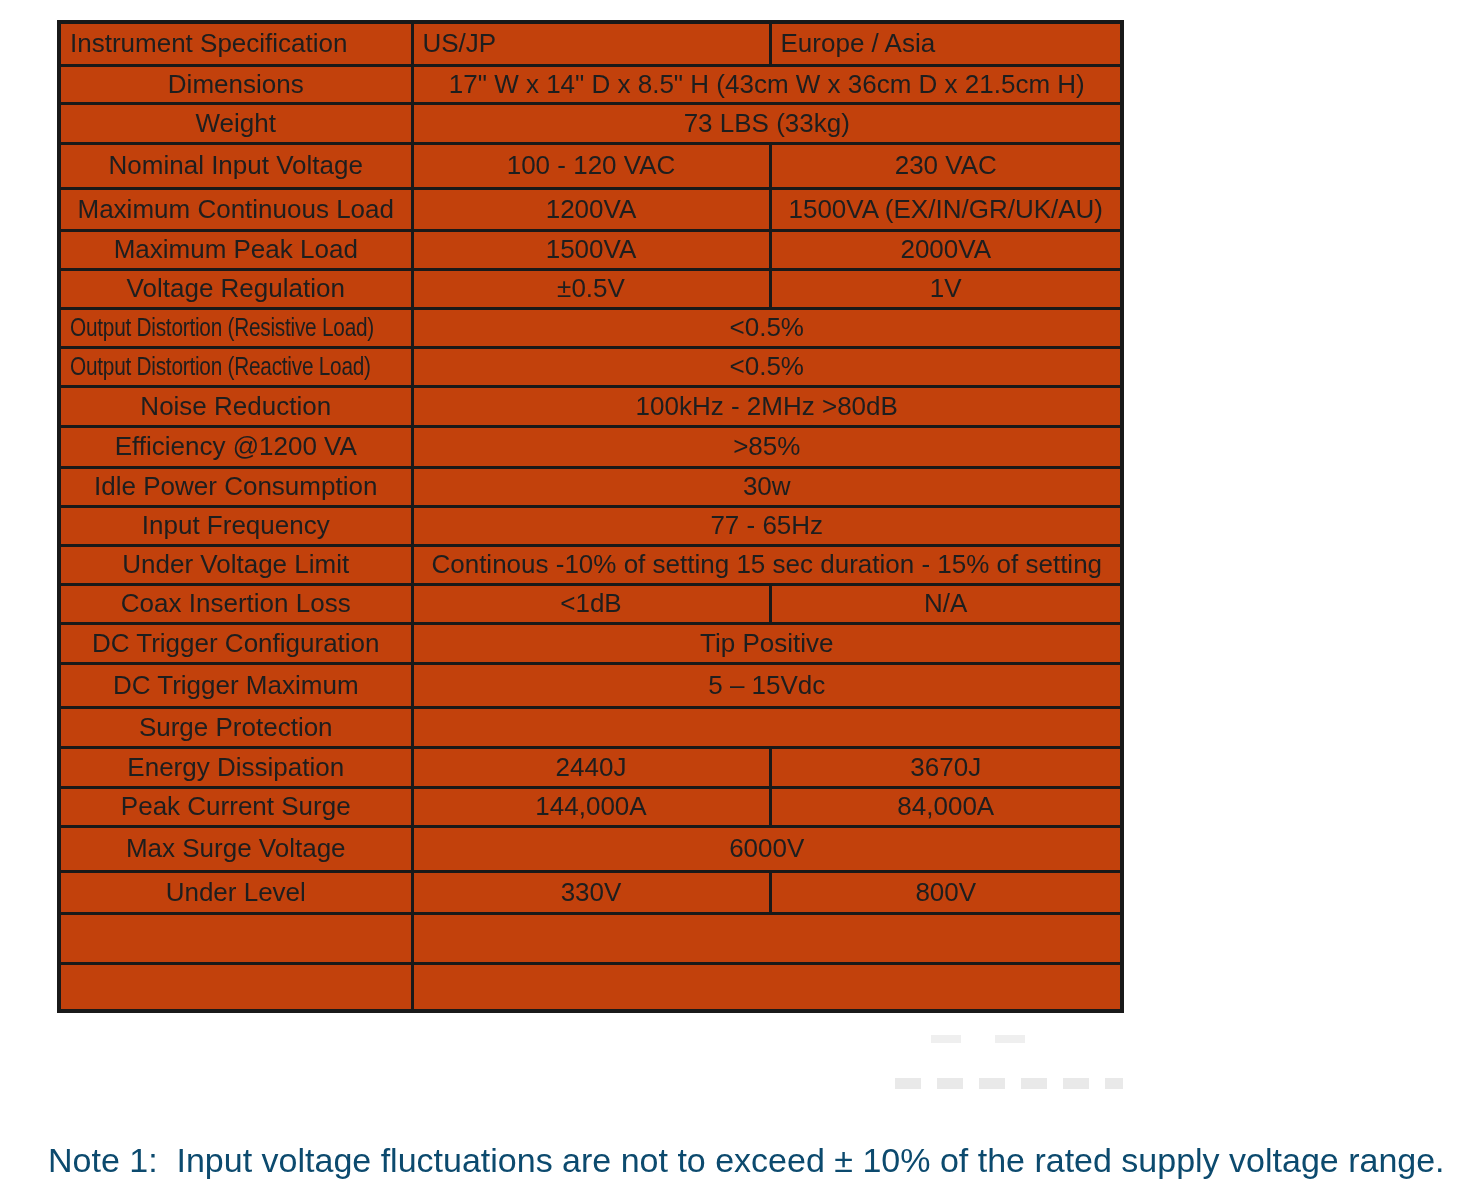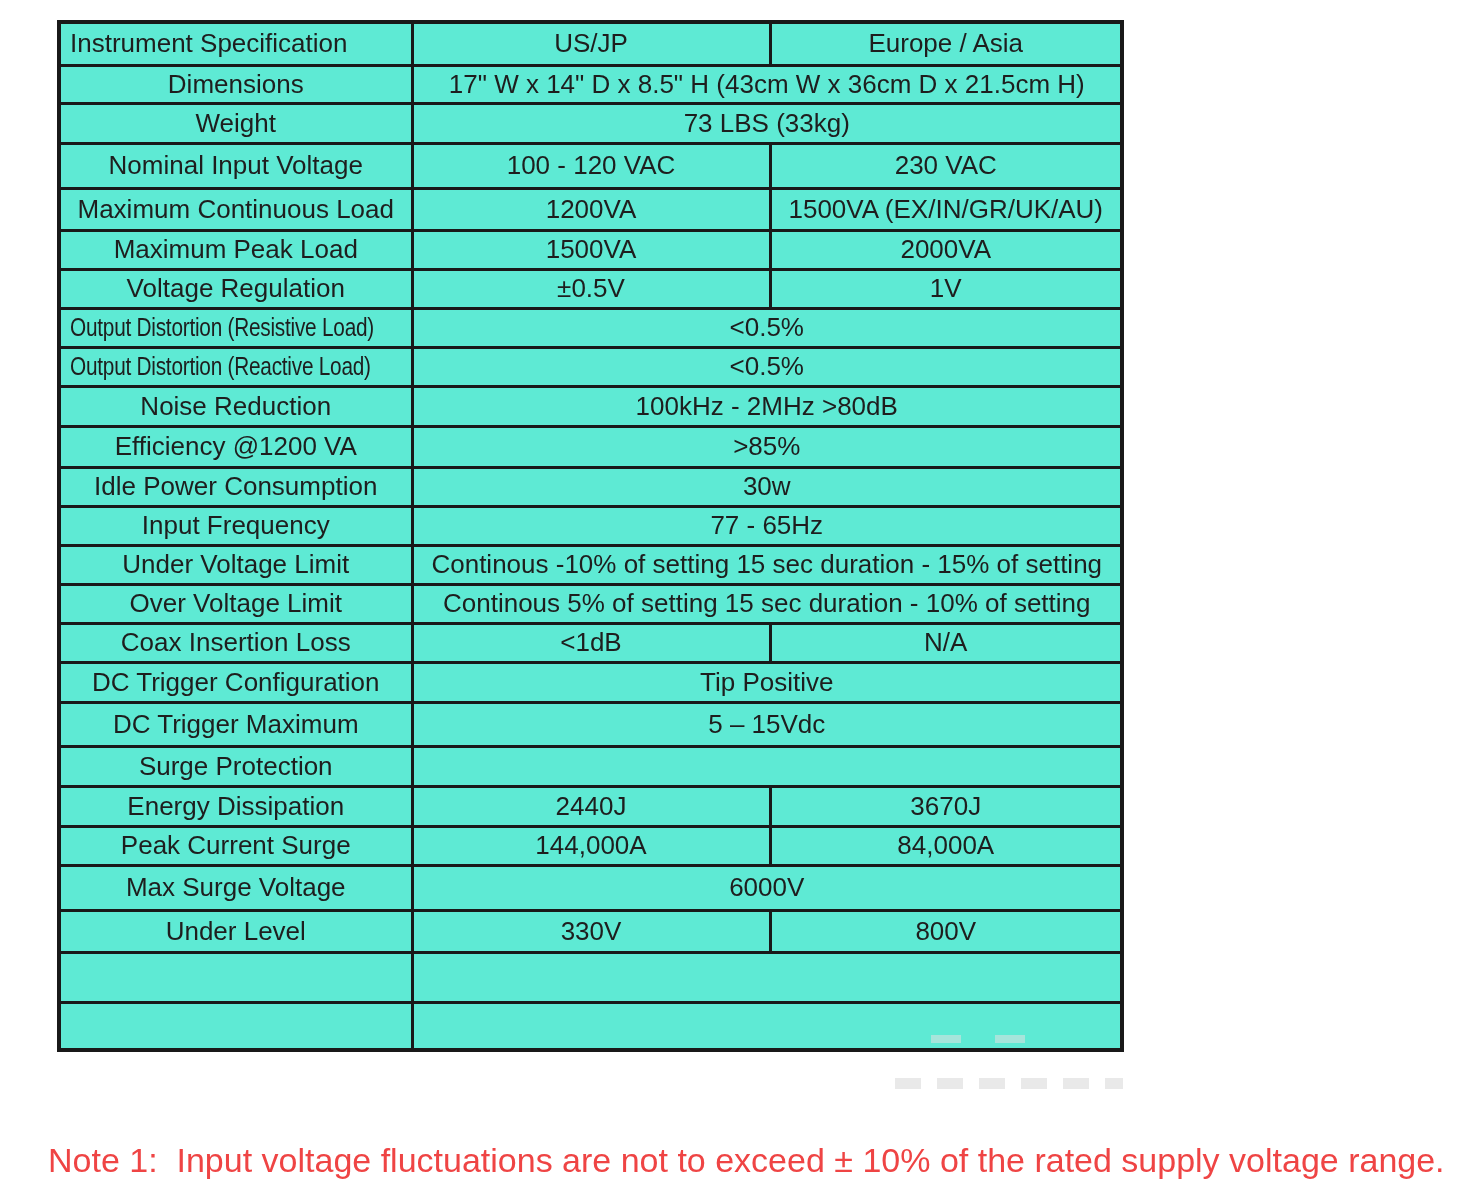--- a/index.html
+++ b/index.html
@@ -12,39 +12,39 @@
     overflow: hidden;
   }
   .page { position: absolute; inset: 0; background: #ffffff; }
 
   table.spec {
     position: absolute;
     left: 57px; top: 20px;
     width: 1063px;
     border-collapse: collapse;
     table-layout: fixed;
-    background: #5eead4;
+    background: #c2410c;
     border: 4px solid #191919;
   }
   table.spec td, table.spec th {
     border: 3px solid #191919;
     font-size: 26px;
     font-weight: 400;
     padding: 0 9px;
     overflow: hidden;
     white-space: nowrap;
     vertical-align: middle;
   }
   th.head-label {
     text-align: left;
     font-size: 28px;
     font-weight: 700;
   }
   th.head-col {
-    text-align: center;
+    text-align: left;
     font-size: 28px;
     font-weight: 700;
   }
   td.label { text-align: center; }
   td.val   { text-align: center; }
   td.indent { padding-left: 72px; }
   td.section-label {
     font-weight: 700;
     font-size: 29px;
   }
@@ -57,21 +57,21 @@
   tr { height: 39px; }
   tr.h38 { height: 38px; } tr.h40 { height: 40px; } tr.h41 { height: 41px; }
   tr.h42 { height: 42px; } tr.h43 { height: 43px; } tr.h44 { height: 44px; }
   tr.h45 { height: 45px; } tr.h48 { height: 48px; } tr.h50 { height: 50px; }
 
   .note {
     position: absolute;
     left: 48px; top: 1141px;
     width: 1420px;
     font-size: 34px;
-    color: #ef4444;
+    color: #0c4a6e;
     white-space: pre-wrap;
   }
   .watermark {
     position: absolute;
     left: 895px; top: 1035px;
     width: 228px; height: 56px;
     pointer-events: none;
     opacity: 0.55;
   }
   .watermark::before {
@@ -173,24 +173,20 @@
     <tr>
       <td class="label">Input Frequency</td>
       <td class="val" colspan="2">77 - 65Hz</td>
     </tr>
 
     <tr>
       <td class="label">Under Voltage Limit</td>
       <td class="val" colspan="2">Continous -10% of setting 15 sec duration - 15% of setting</td>
     </tr>
 
-    <tr>
-      <td class="label">Over Voltage Limit</td>
-      <td class="val" colspan="2">Continous 5% of setting 15 sec duration - 10% of setting</td>
-    </tr>
 
     <tr>
       <td class="label">Coax Insertion Loss</td>
       <td class="val">&lt;1dB</td>
       <td class="val">N/A</td>
     </tr>
 
     <tr class="h40">
       <td class="label">DC Trigger Configuration</td>
       <td class="val" colspan="2">Tip Positive</td>

